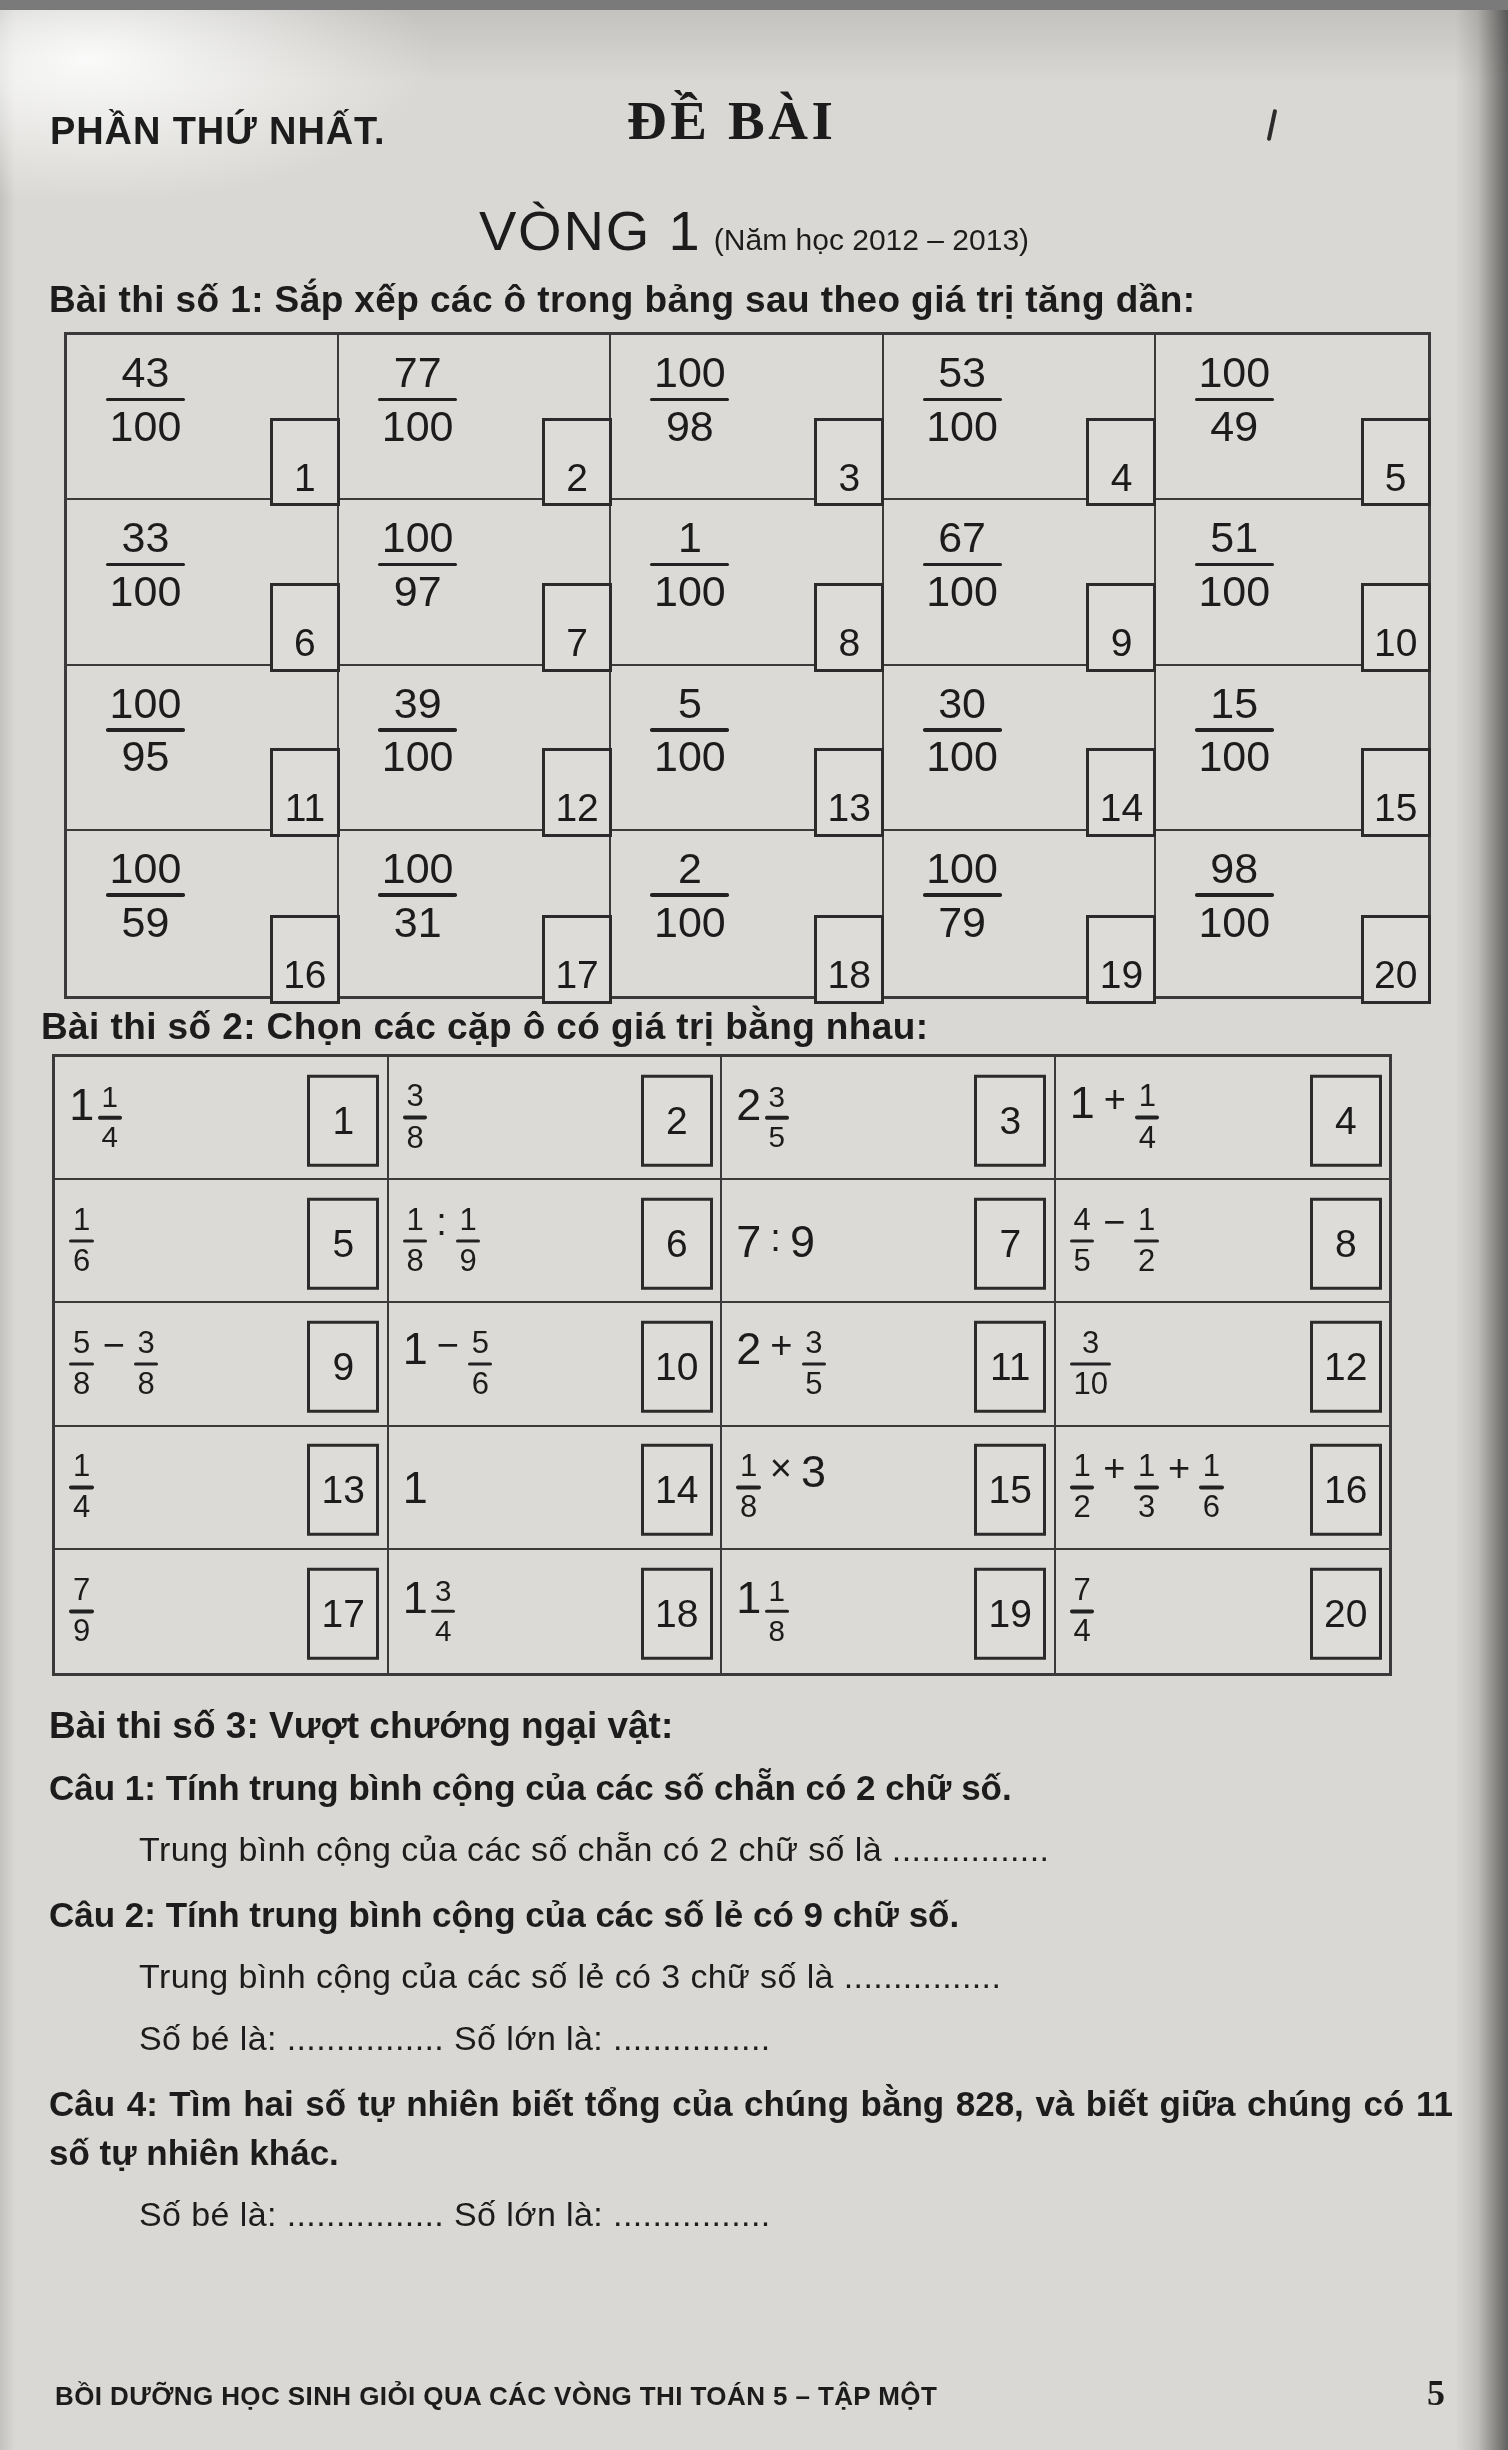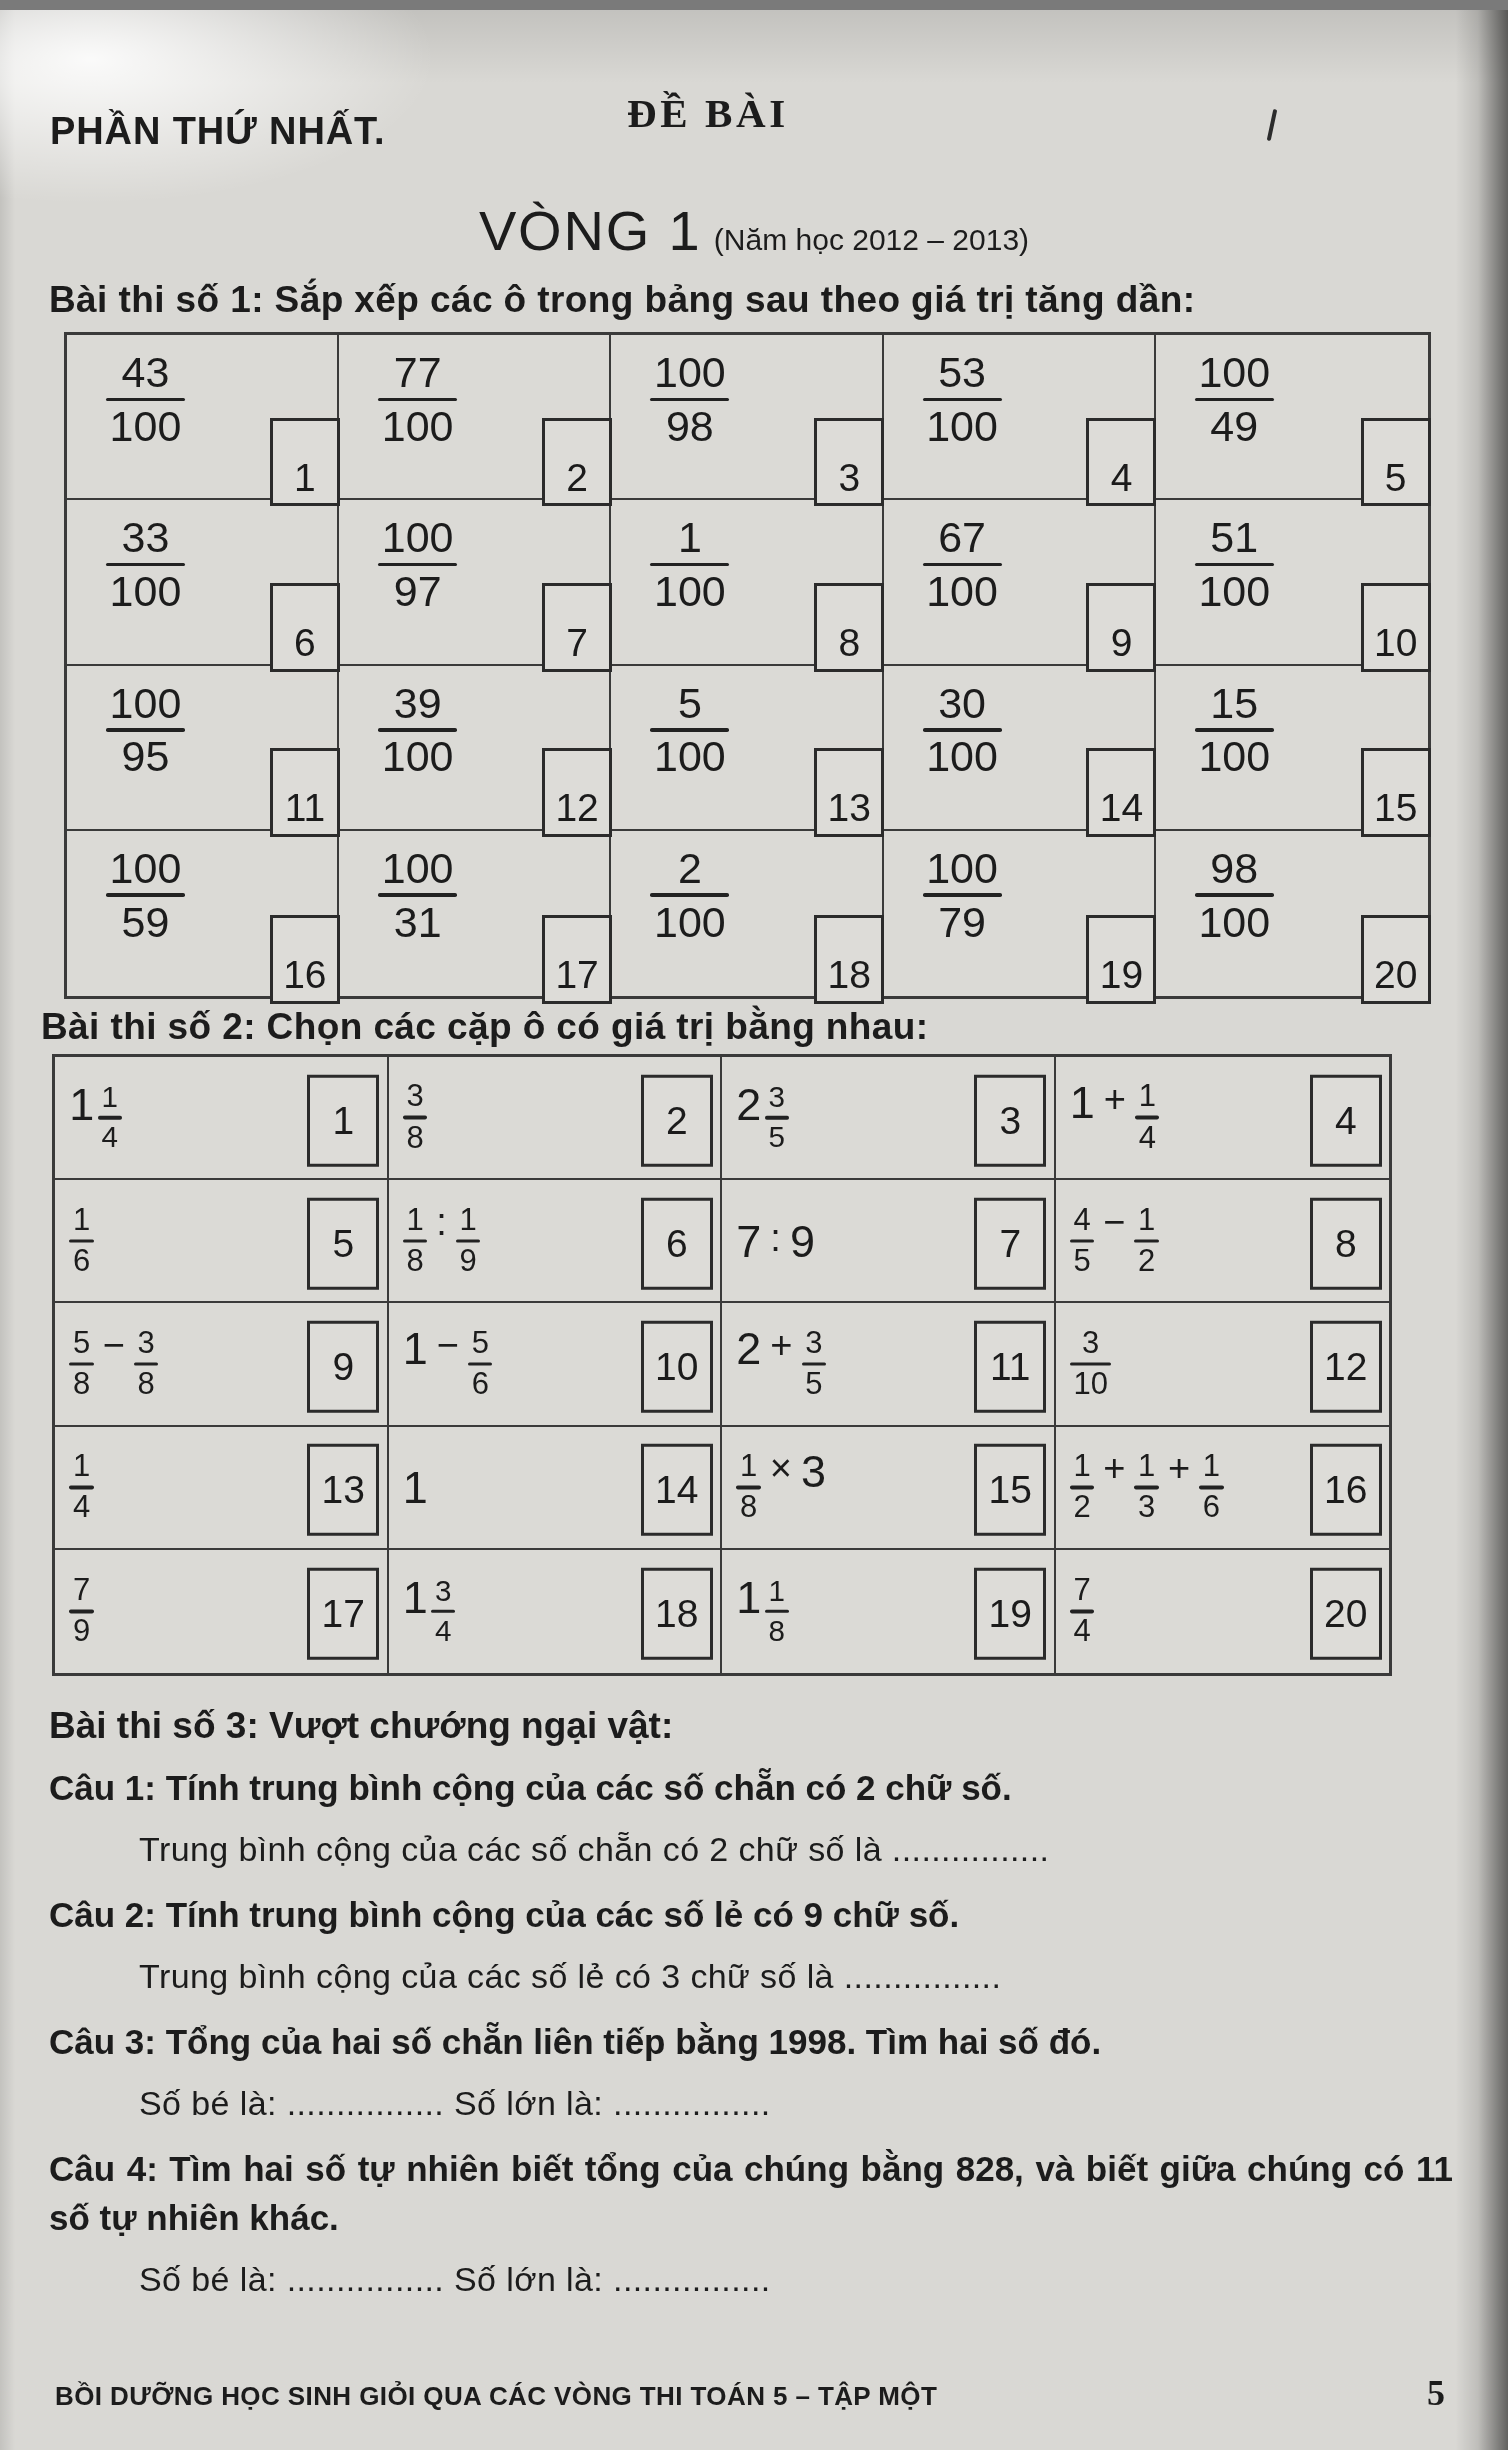--- a/index.html
+++ b/index.html
@@ -14,21 +14,21 @@
       linear-gradient(to right, rgba(0,0,0,0) 96.5%, rgba(0,0,0,.12) 98%, rgba(0,0,0,.55) 100%),
       linear-gradient(to bottom, rgba(0,0,0,.10), rgba(0,0,0,0) 3%),
       linear-gradient(to left, rgba(0,0,0,0) 99%, rgba(0,0,0,.10) 100%),
       #d9d8d4;
     overflow:hidden;
   }
   
   .scan-tick{position:absolute;left:1270px;top:99px;width:3.6px;height:32px;background:#2c2c2c;transform:rotate(12deg);border-radius:1.8px;}
 
   .part-label{position:absolute;left:50px;top:100px;font-size:38px;font-weight:700;letter-spacing:0.9px;}
-  .doc-title{position:absolute;left:627px;top:79px;font-family:"Liberation Serif", serif;font-size:41px;font-weight:700;letter-spacing:3.6px;}
+  .doc-title{position:absolute;left:627px;top:79px;font-family:"Liberation Serif", serif;font-size:55px;font-weight:700;letter-spacing:3.6px;}
   .round-row{position:absolute;left:0;top:188px;width:100%;text-align:center;}
   .round-name{font-size:56px;font-weight:400;letter-spacing:1.8px;}
   .round-sub{font-size:30px;font-weight:400;margin-left:12.5px;}
 
   .heading{position:absolute;font-size:37px;font-weight:700;letter-spacing:0.4px;white-space:nowrap;}
   #bai1-heading{left:49px;top:269px;}
   #bai2-heading{left:41px;top:996px;}
 
   .gridtable{position:absolute;display:grid;border:3.6px solid #3a3a3a;background:rgba(255,255,255,.06);}
   #bai1-table{left:64px;top:322px;width:1361px;height:661px;grid-template-columns:repeat(5,1fr);grid-template-rows:repeat(4,1fr);}
@@ -531,21 +531,20 @@
 
   <div class="bai3">
     <p class="heading3">Bài thi số 3: Vượt chướng ngại vật:</p>
 
     <p class="q"><span class="qlabel">Câu 1:</span> <span class="qtext">Tính trung bình cộng của các số chẵn có 2 chữ số.</span></p>
     <p class="ans">Trung bình cộng của các số chẵn có 2 chữ số là ................</p>
 
     <p class="q"><span class="qlabel">Câu 2:</span> <span class="qtext">Tính trung bình cộng của các số lẻ có 9 chữ số.</span></p>
     <p class="ans">Trung bình cộng của các số lẻ có 3 chữ số là ................</p>
 
-    <p class="q"><span class="qlabel">Câu 3:</span> <span class="qtext">Tổng của hai số chẵn liên tiếp bằng 1998. Tìm hai số đó.</span></p>
     <p class="ans">Số bé là: ................  Số lớn là: ................</p>
 
     <p class="q"><span class="qlabel">Câu 4:</span> <span class="qtext">Tìm hai số tự nhiên biết tổng của chúng bằng 828, và biết giữa chúng có 11 số tự nhiên khác.</span></p>
     <p class="ans">Số bé là: ................  Số lớn là: ................</p>
   </div>
 
   <div class="footer">
     <span class="footer-text">BỒI DƯỠNG HỌC SINH GIỎI QUA CÁC VÒNG THI TOÁN 5 – TẬP MỘT</span>
     <span class="page-num">5</span>
   </div>

